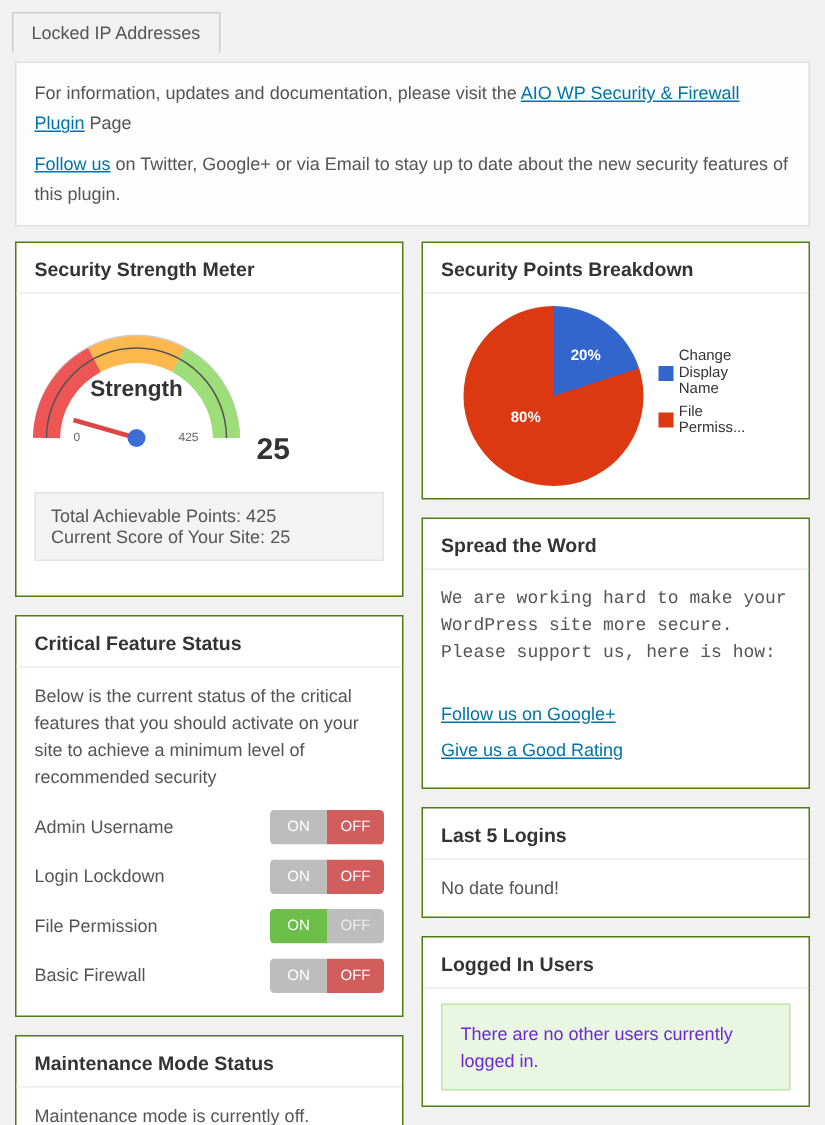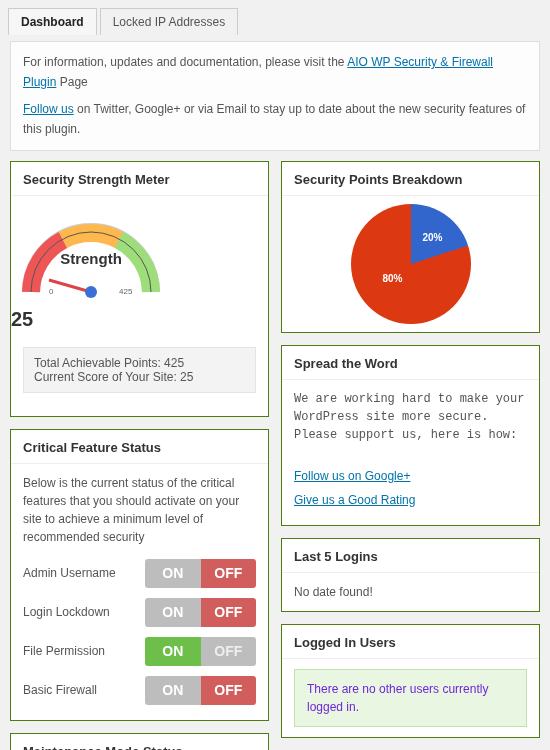--- a/index.html
+++ b/index.html
@@ -34,25 +34,25 @@
   .info-box a { color: #0073aa; text-decoration: underline; cursor: pointer; }
   .cols { display: flex; gap: 12px; padding: 0 10px; }
   .col { flex: 1; display: flex; flex-direction: column; gap: 12px; }
   .panel { background: #fff; border: 1px solid #4d7c0f; }
   .panel h3 {
     font-size: 13px; font-weight: bold; color: #333;
     padding: 10px 12px 8px 12px; border-bottom: 1px solid #eee;
   }
   .panel-body { padding: 10px 12px; color: #555; line-height: 1.5; }
   .panel-body a { color: #0073aa; text-decoration: underline; display: inline-block; cursor: pointer; }
-  .gauge-wrap { display:flex; flex-direction:column; align-items:flex-start; padding:6px 0 12px 0;}
+  .gauge-wrap { display:flex; flex-direction:row; align-items:flex-end; padding:6px 0 12px 0;}
   .gauge-score { font-size: 20px; font-weight: bold; color:#333; margin-top:-4px;}
   .sub-box { background: #f3f3f3; border: 1px solid #e4e4e4; margin: 4px 12px 23px 12px; padding: 8px 10px; color:#555; }
   .feature-row { display: flex; justify-content: space-between; align-items: center; padding: 5px 0; }
-  .toggle { display: flex; border-radius: 3px; overflow: hidden; width: 111px; font-size: 14px; font-weight: bold; cursor:pointer;}
+  .toggle { display: flex; border-radius: 3px; overflow: hidden; width: 76px; font-size: 10px; font-weight: normal; cursor:pointer;}
   .toggle span { flex:1; text-align:center; padding:4px 0; color:#fff;}
   .toggle .on-off { background:#bdbdbd; }
   .toggle .on-green { background:#6ebf4a; }
   .toggle .off-red { background:#d15d5d; }
   .toggle .off-grey { background:#bdbdbd; color:#eee; }
   .msg-green { background:#e9f6e2; border:1px solid #bfe3a8; padding:10px 12px; color:#6d28d9; }
   .pie-wrap { display:flex; align-items:center; justify-content:center; gap:10px; padding:8px 2px;}
   .pie { position:relative; width:120px; height:120px; border-radius:50%;
          background: linear-gradient(#fff,#fff) padding-box,
                      conic-gradient(#3366cc 0% 20%, #dc3912 20% 100%) border-box;
@@ -61,21 +61,20 @@
   .pie-label { position:absolute; color:#fff; font-size:10px; font-weight:bold;}
   .legend { font-size:10px; color:#333;}
   .legend-row { display:flex; align-items:center; gap:4px; margin-bottom:4px;}
   .legend-sw { width:10px; height:10px; display:inline-block;}
   .spread-links a { display:block; margin:6px 0;}
 </style>
 </head>
 <body>
 
 <div class="tabs">
-  <div class="tab active">Dashboard</div>
   <div class="tab">Locked IP Addresses</div>
 </div>
 
 <div class="info-box">
   <div>
     <span>For information, updates and documentation, please visit the </span>
     <a>AIO WP Security &amp; Firewall Plugin</a>
     <span> Page</span>
   </div>
   <div style="margin-top:6px;">
@@ -157,20 +156,30 @@
 
   <div class="col">
 
     <div class="panel">
       <h3>Security Points Breakdown</h3>
       <div class="pie-wrap">
         <div class="pie">
           <span class="pie-label" style="top:28px; right:28px;">20%</span>
           <span class="pie-label" style="bottom:40px; left:32px;text-align:center;">80%</span>
         </div>
+        <div class="legend">
+          <div class="legend-row">
+            <span class="legend-sw" style="background:#3366cc"></span>
+            <span style="max-width:60px;">Change Display Name</span>
+          </div>
+          <div class="legend-row">
+            <span class="legend-sw" style="background:#dc3912"></span>
+            <span style="max-width:60px;">File Permiss...</span>
+          </div>
+        </div>
       </div>
     </div>
 
     <div class="panel">
       <h3>Spread the Word</h3>
       <div class="panel-body spread-links">
         <div style="margin-bottom:23px;font-family:Liberation Mono, monospace;">We are working hard to make your WordPress site more secure. Please support us, here is how:</div>
         <a>Follow us on Google+</a>
         <a>Give us a Good Rating</a>
       </div>

